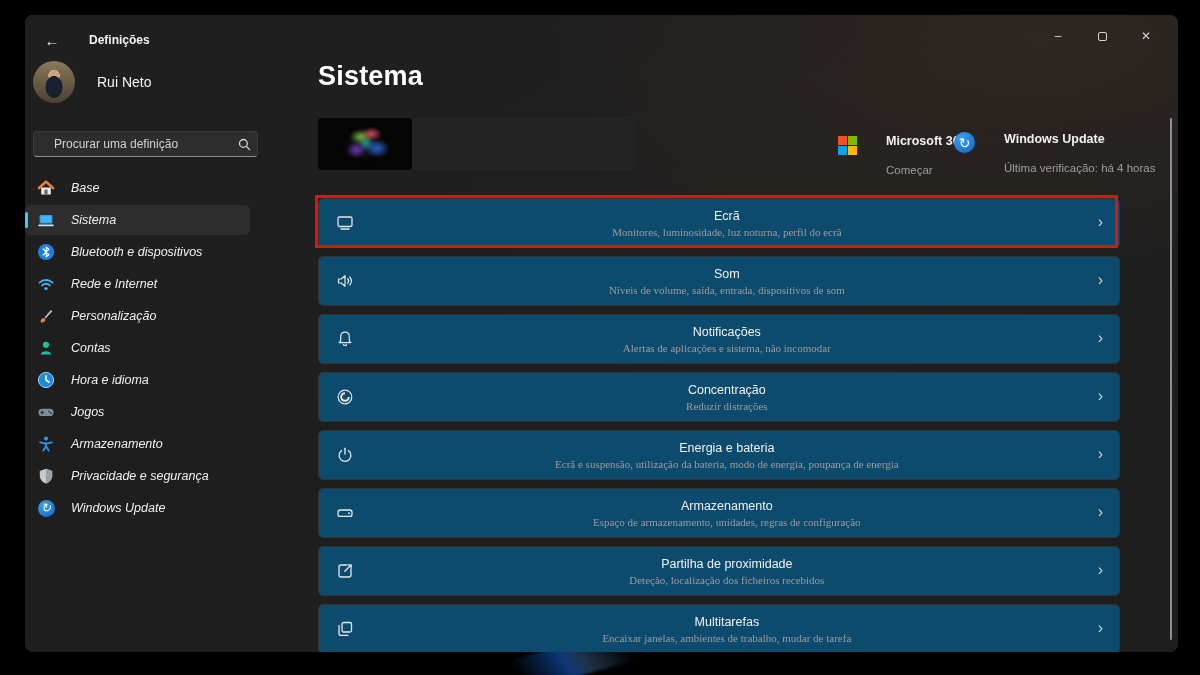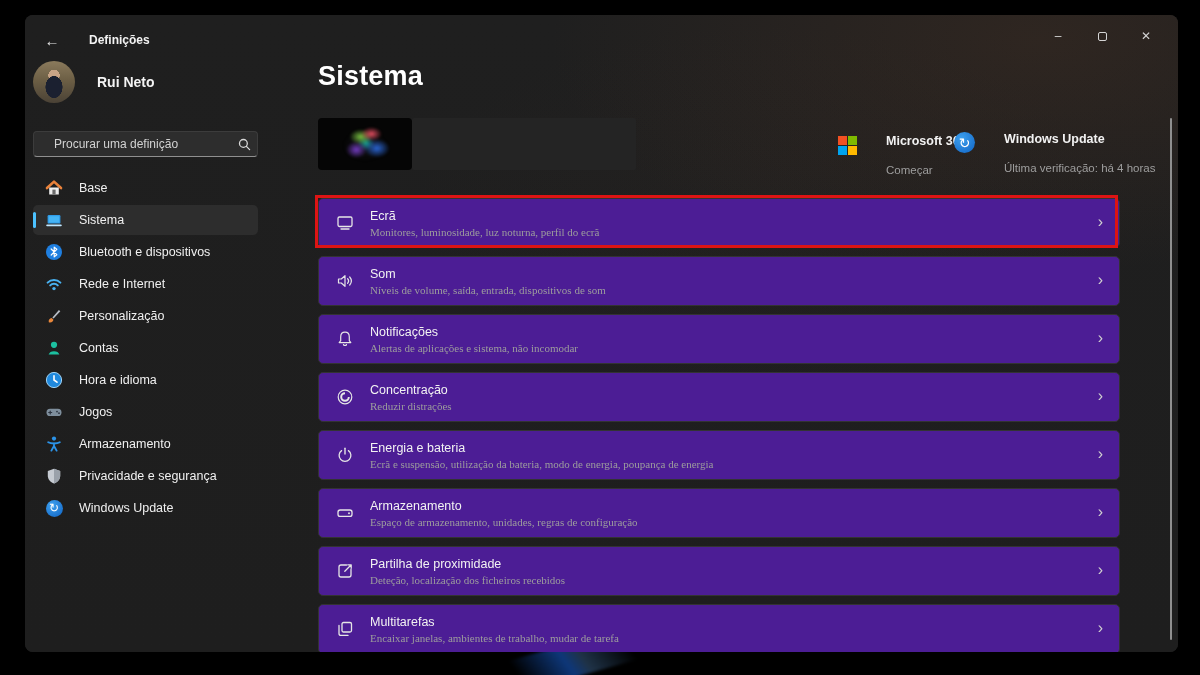--- a/index.html
+++ b/index.html
@@ -28,33 +28,33 @@
     color:#d4d4d4; font-size:12px; }
   .max-box { width:9px; height:9px; border:1px solid #d4d4d4; border-radius:2px; }
 
   
   .profile { position:absolute; left:8px; top:46px; display:flex; align-items:center; gap:22px; z-index:5; }
   .avatar { width:42px; height:42px; border-radius:50%; overflow:hidden; flex:none;
     background:
       radial-gradient(14px 18px at 50% 62%, #1b2030 60%, transparent 62%),
       radial-gradient(8px 8px at 50% 34%, #c9a486 70%, transparent 72%),
       linear-gradient(180deg, #8a7a5c 0%, #6d5f45 45%, #4a4236 100%); }
-  .user-name { font-size:14px; font-weight:bold; color:#f4f4f4; }
+  .user-name { font-size:14px; font-weight:normal; color:#f4f4f4; }
 
   
   .search-box { position:absolute; left:8px; top:116px; width:225px; height:26px;
     background:#2d2d2d; border:1px solid #3c3c3c; border-bottom:1px solid #8f8f8f;
     border-radius:4px; display:flex; align-items:center; z-index:5; }
   .search-box input { flex:1; background:transparent; border:none; outline:none;
     color:#e8e8e8; font-size:12px; padding:0 20px; font-family:"Liberation Sans",sans-serif; }
   .search-box input::placeholder { color:#d2d2d2; opacity:1; }
   .search-icon { width:26px; display:flex; align-items:center; justify-content:center; }
 
   
-  .nav { position:absolute; left:8px; top:158px; width:225px; z-index:5; }
+  .nav { position:absolute; left:0; top:158px; width:225px; z-index:5;font-style:italic; }
   .nav-item { height:30px; margin-bottom:2px; display:flex; align-items:center;
     padding-left:12px; gap:16px; border-radius:5px; position:relative; }
   .nav-item.selected { background:#2d2d2d; }
   .nav-item.selected::before { content:""; position:absolute; left:0; top:7px; bottom:7px;
     width:3px; border-radius:2px; background:#4cc2ff; }
   .nav-icon { width:18px; height:18px; flex:none; display:flex; align-items:center; justify-content:center; }
   .nav-label { font-size:12.5px; color:#f0f0f0; white-space:nowrap; }
   .wu-circle { width:17px; height:17px; border-radius:50%;
     background:radial-gradient(circle at 35% 30%, #3da0ee, #0f63c4); color:#fff;
     display:flex; align-items:center; justify-content:center; font-size:12px; line-height:1; }
@@ -82,22 +82,22 @@
   .ms-logo { width:19px; height:19px; display:grid; grid-template-columns:9px 9px; grid-template-rows:9px 9px; gap:1px; margin-top:2px; }
   .hl-title { font-size:12.5px; font-weight:bold; color:#f2f2f2; }
   .hl-sub { font-size:11.5px; color:#9e9e9e; margin-top:16px; white-space:nowrap; }
   .wu-big { width:21px; height:21px; font-size:14px; }
 
   .scrollbar { position:absolute; right:6px; top:103px; width:2px; height:522px;
     background:#8f8f8f; border-radius:2px; z-index:6; }
 
   
   .rows { position:absolute; left:293px; top:183px; width:802px; z-index:5; }
-  .row { height:50px; margin-bottom:8px; background:#4c1d95; border:1px solid #333;
-    border-radius:5px; display:flex; align-items:center; padding:0 16px 0 15px; gap:14px; }
+  .row { height:50px; margin-bottom:8px; background:#0c4a6e; border:1px solid #333;
+    border-radius:5px; display:flex; align-items:center; padding:0 16px 0 15px; gap:14px;text-align:center; }
   .row-icon { width:22px; height:22px; flex:none; display:flex; align-items:center; justify-content:center; }
   .row-text { flex:1; display:flex; flex-direction:column; gap:3px; }
   .row-title { font-size:12.5px; color:#f2f2f2; }
   .row-sub { font-size:11px; color:#9d9d9d;font-family:Liberation Serif, serif; }
   .chev { color:#cfcfcf; font-size:16px; line-height:1; padding-bottom:2px; }
 
   .annotation-box { position:absolute; left:315px; top:195px; width:803px; height:53px;
     border:3px solid #dd1414; z-index:50; pointer-events:none; }
 
   svg { display:block; }

